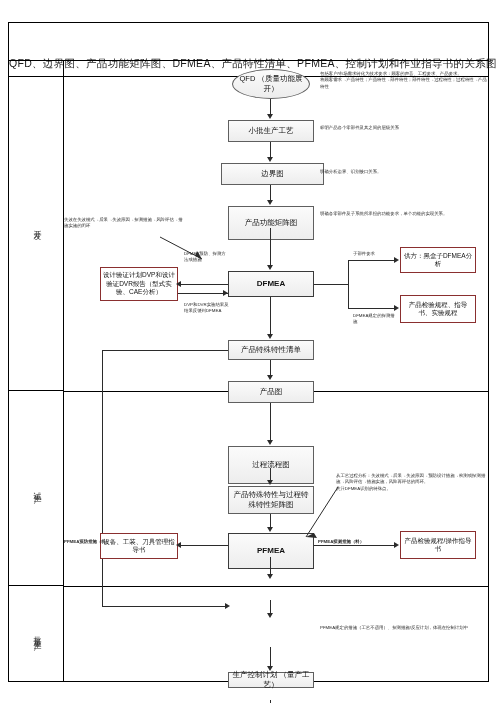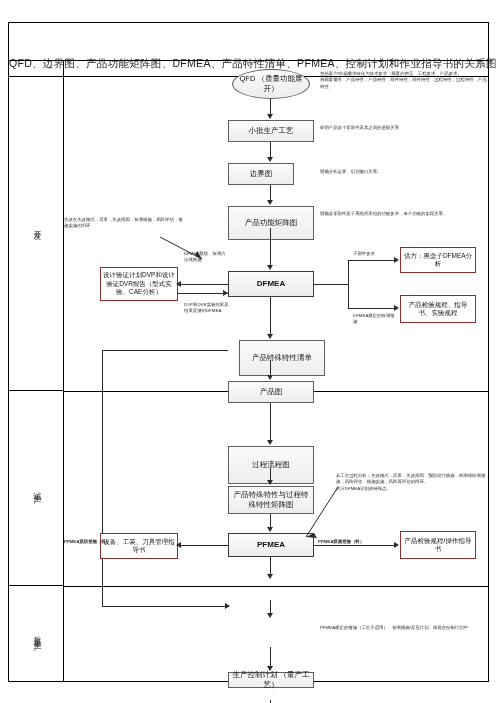--- a/index.html
+++ b/index.html
@@ -98,21 +98,21 @@
 
     <div class="node oval" style="left:168px;top:8px;width:78px;height:30px;">QFD
 （质量功能展开）</div>
     <div class="ln vl" style="left:206px;top:38px;height:16px;"></div>
     <div class="arw arw-d" style="left:203px;top:53px;"></div>
 
     <div class="node" style="left:164px;top:59px;width:86px;height:22px;">小批生产工艺</div>
     <div class="ln vl" style="left:206px;top:81px;height:16px;"></div>
     <div class="arw arw-d" style="left:203px;top:96px;"></div>
 
-    <div class="node" style="left:164px;top:102px;width:66px;height:22px;">边界图</div>
+    <div class="node" style="left:157px;top:102px;width:103px;height:22px;">边界图</div>
     <div class="ln vl" style="left:206px;top:124px;height:16px;"></div>
     <div class="arw arw-d" style="left:203px;top:139px;"></div>
 
     <div class="node" style="left:164px;top:145px;width:86px;height:34px;">产品功能矩阵图</div>
     <div class="ln vl" style="left:206px;top:167px;height:38px;"></div>
     <div class="arw arw-d" style="left:203px;top:204px;"></div>
 
     <div class="node strong" style="left:164px;top:210px;width:86px;height:26px;font-size:8px;">DFMEA</div>
 
     <div class="doc" style="left:36px;top:206px;width:78px;height:34px;">设计验证计划DVP和设计验证DVR报告（型式实验、CAE分析）</div>
@@ -129,21 +129,21 @@
     <div class="arw arw-r" style="left:330px;top:195.5px;"></div>
     <div class="doc" style="left:336px;top:186px;width:76px;height:26px;">供方：黑盒子DFMEA分析</div>
 
     <div class="ln hl" style="left:284px;top:247px;width:48px;"></div>
     <div class="arw arw-r" style="left:330px;top:243.5px;"></div>
     <div class="doc" style="left:336px;top:234px;width:76px;height:28px;">产品检验规程、指导书、实验规程</div>
 
     <div class="ln vl" style="left:206px;top:236px;height:38px;"></div>
     <div class="arw arw-d" style="left:203px;top:273px;"></div>
 
-    <div class="node" style="left:164px;top:279px;width:86px;height:36px;margin-left:11px;">产品特殊特性清单</div>
+    <div class="node" style="left:164px;top:279px;width:86px;height:20px;">产品特殊特性清单</div>
 
     <div class="ln hl" style="left:38px;top:289px;width:126px;"></div>
     <div class="ln vl" style="left:38px;top:289px;height:256px;"></div>
     <div class="ln hl" style="left:38px;top:545px;width:126px;"></div>
     <div class="arw arw-r" style="left:161px;top:541.5px;"></div>
 
     <div class="ln vl" style="left:206px;top:299px;height:16px;"></div>
     <div class="arw arw-d" style="left:203px;top:314px;"></div>
 
     <div class="node" style="left:164px;top:320px;width:86px;height:22px;">产品图</div>
@@ -151,21 +151,21 @@
     <div class="arw arw-d" style="left:203px;top:379px;"></div>
 
     <div class="node" style="left:164px;top:385px;width:86px;height:38px;">过程流程图</div>
     <div class="ln vl" style="left:206px;top:407px;height:13px;"></div>
     <div class="arw arw-d" style="left:203px;top:419px;"></div>
 
     <div class="node" style="left:164px;top:425px;width:86px;height:28px;">产品特殊特性与过程特殊特性矩阵图</div>
     <div class="ln vl" style="left:206px;top:453px;height:14px;"></div>
     <div class="arw arw-d" style="left:203px;top:466px;"></div>
 
-    <div class="node strong" style="left:164px;top:472px;width:86px;height:24px;font-size:8px;">PFMEA</div>
+    <div class="node strong" style="left:164px;top:472px;width:86px;height:36px;font-size:8px;">PFMEA</div>
 
     <div class="doc" style="left:36px;top:472px;width:78px;height:26px;">设备、工装、刀具管理指导书</div>
     <div class="ln hl" style="left:114px;top:484px;width:50px;"></div>
     <div class="arw arw-l" style="left:112px;top:480.5px;"></div>
 
     <div class="doc" style="left:336px;top:470px;width:76px;height:28px;">产品检验规程/操作指导书</div>
     <div class="ln hl" style="left:250px;top:484px;width:82px;"></div>
     <div class="arw arw-r" style="left:330px;top:480.5px;"></div>
 
     <div class="ln vl" style="left:206px;top:496px;height:18px;"></div>

